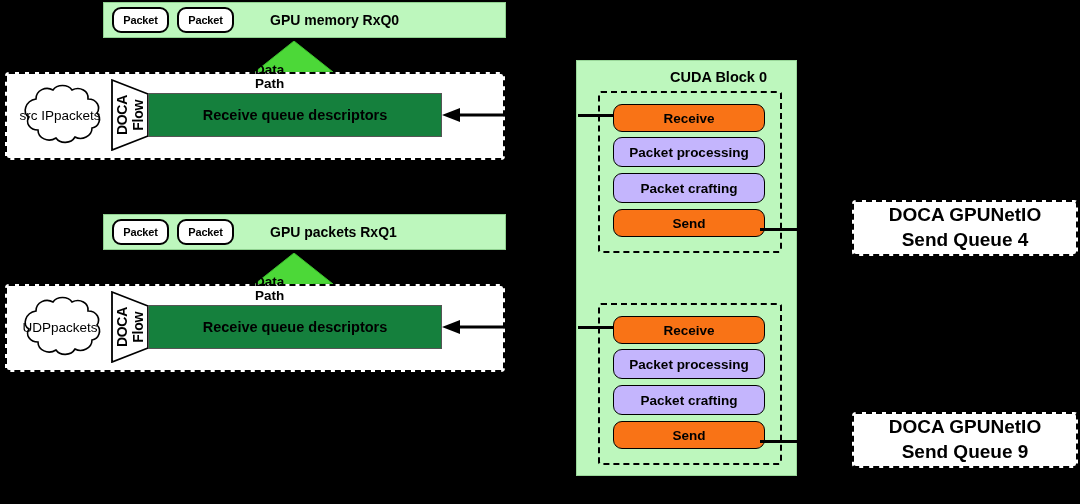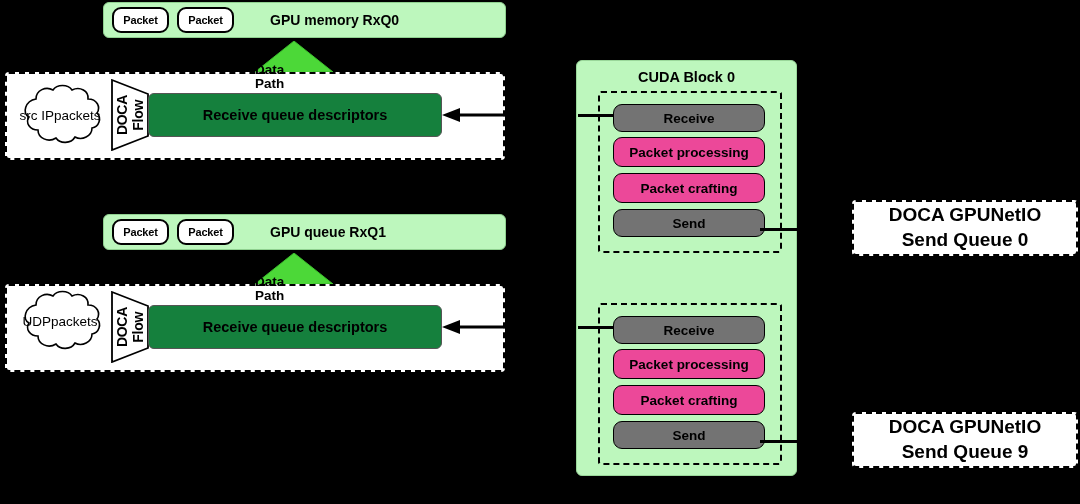--- a/index.html
+++ b/index.html
@@ -16,21 +16,21 @@
   }
   .stage {
     position: absolute;
     inset: 0;
     width: 1080px;
     height: 504px;
     background: #000000;
   }
 
   
-  .abs { position: absolute; box-sizing: border-box; border-radius: 6px; }
+  .abs { position: absolute; box-sizing: border-box; }
 
   
   .gpu-mem {
     background: #BDF7BD;
     border: 1px solid #8fd08f;
     display: flex;
     align-items: center;
     padding-left: 8px;
   }
   .pkt-chip {
@@ -136,41 +136,42 @@
     background: #BDF7BD;
     border: 1px solid #9ad79a;
   }
   .cuda-title {
     position: absolute;
     width: 100%;
     text-align: center;
     font-size: 14.5px;
     font-weight: bold;
     color: #000;
+    margin-left: 32px;
   }
   .cuda-inner {
     position: absolute;
     border: 2px dashed #000;
     border-radius: 3px;
     background: transparent;
   }
   .stage-btn {
     position: absolute;
     border: 1.6px solid #000;
     border-radius: 9px;
     display: flex;
     align-items: center;
     justify-content: center;
     font-size: 13.5px;
     font-weight: bold;
     color: #000;
     white-space: nowrap;
   }
-  .stage-btn.orange { background: #737373; }
-  .stage-btn.pale   { background: #ec4899; }
+  .stage-btn.orange { background: #f97316; }
+  .stage-btn.pale   { background: #c4b5fd; }
 
   
   .sq-box {
     background: #ffffff;
     border: 2.5px dashed #000;
     border-radius: 4px;
     display: flex;
     flex-direction: column;
     align-items: center;
     justify-content: center;
@@ -236,36 +237,36 @@
   <div class="arrowline" style="left:442px; top:106px; width:136px; height:18px;">
     <svg width="136" height="18" viewBox="0 0 136 18">
       <line x1="136" y1="9" x2="16" y2="9" stroke="#000" stroke-width="3"></line>
       <polygon points="0,9 18,2 18,16" fill="#000"></polygon>
     </svg>
   </div>
 
   <div class="abs gpu-mem" style="left:103px; top:214px; width:403px; height:36px;">
     <div class="pkt-chip">Packet</div>
     <div class="pkt-chip">Packet</div>
-    <div class="gpu-mem-label">GPU queue RxQ1</div>
+    <div class="gpu-mem-label">GPU packets RxQ1</div>
   </div>
 
   <div class="datapath" style="left:255px; top:253px; width:78px; height:58px;">
     <svg width="78" height="58" viewBox="0 0 78 58">
       <polygon points="39,0 78,31 58,31 58,58 20,58 20,31 0,31" fill="#4CD838" stroke="#3bbb2c" stroke-width="1"></polygon>
     </svg>
     <div class="datapath-label">
       <span>Data</span><br>
       <span>Path</span>
     </div>
   </div>
 
   <div class="abs rx-panel" style="left:5px; top:284px; width:500px; height:88px;"></div>
 
-  <div class="cloud-wrap" style="left:12px; top:289px; width:96px; height:66px;">
+  <div class="cloud-wrap" style="left:12px; top:295px; width:96px; height:66px;">
     <svg width="96" height="66" viewBox="0 0 96 66">
       <path d="M24,16 C24,7 34,3 41,7 C45,1 56,1 60,7 C68,3 77,8 76,16
                C85,16 89,24 85,30 C90,35 87,44 80,45 C80,53 70,58 63,54
                C59,61 48,61 44,55 C36,60 26,55 26,47 C18,47 13,40 17,34
                C10,30 13,18 24,16 Z" fill="#ffffff" stroke="#000000" stroke-width="1.6"></path>
     </svg>
     <div class="cloud-text">
       <span>UDP</span>
       <span>packets</span>
     </div>
@@ -309,21 +310,21 @@
   </div>
 
   <div class="hline" style="left:578px; top:114px; width:36px;"></div>
   <div class="hline" style="left:578px; top:326px; width:36px;"></div>
 
   <div class="hline" style="left:760px; top:228px; width:96px;"></div>
   <div class="hline" style="left:760px; top:440px; width:96px;"></div>
 
   <div class="abs sq-box" style="left:852px; top:200px; width:226px; height:56px;">
     <span>DOCA GPUNetIO</span>
-    <span>Send Queue 0</span>
+    <span>Send Queue 4</span>
   </div>
 
   <div class="abs sq-box" style="left:852px; top:412px; width:226px; height:56px;">
     <span>DOCA GPUNetIO</span>
     <span>Send Queue 9</span>
   </div>
 
 </div>
 
 </body></html>

